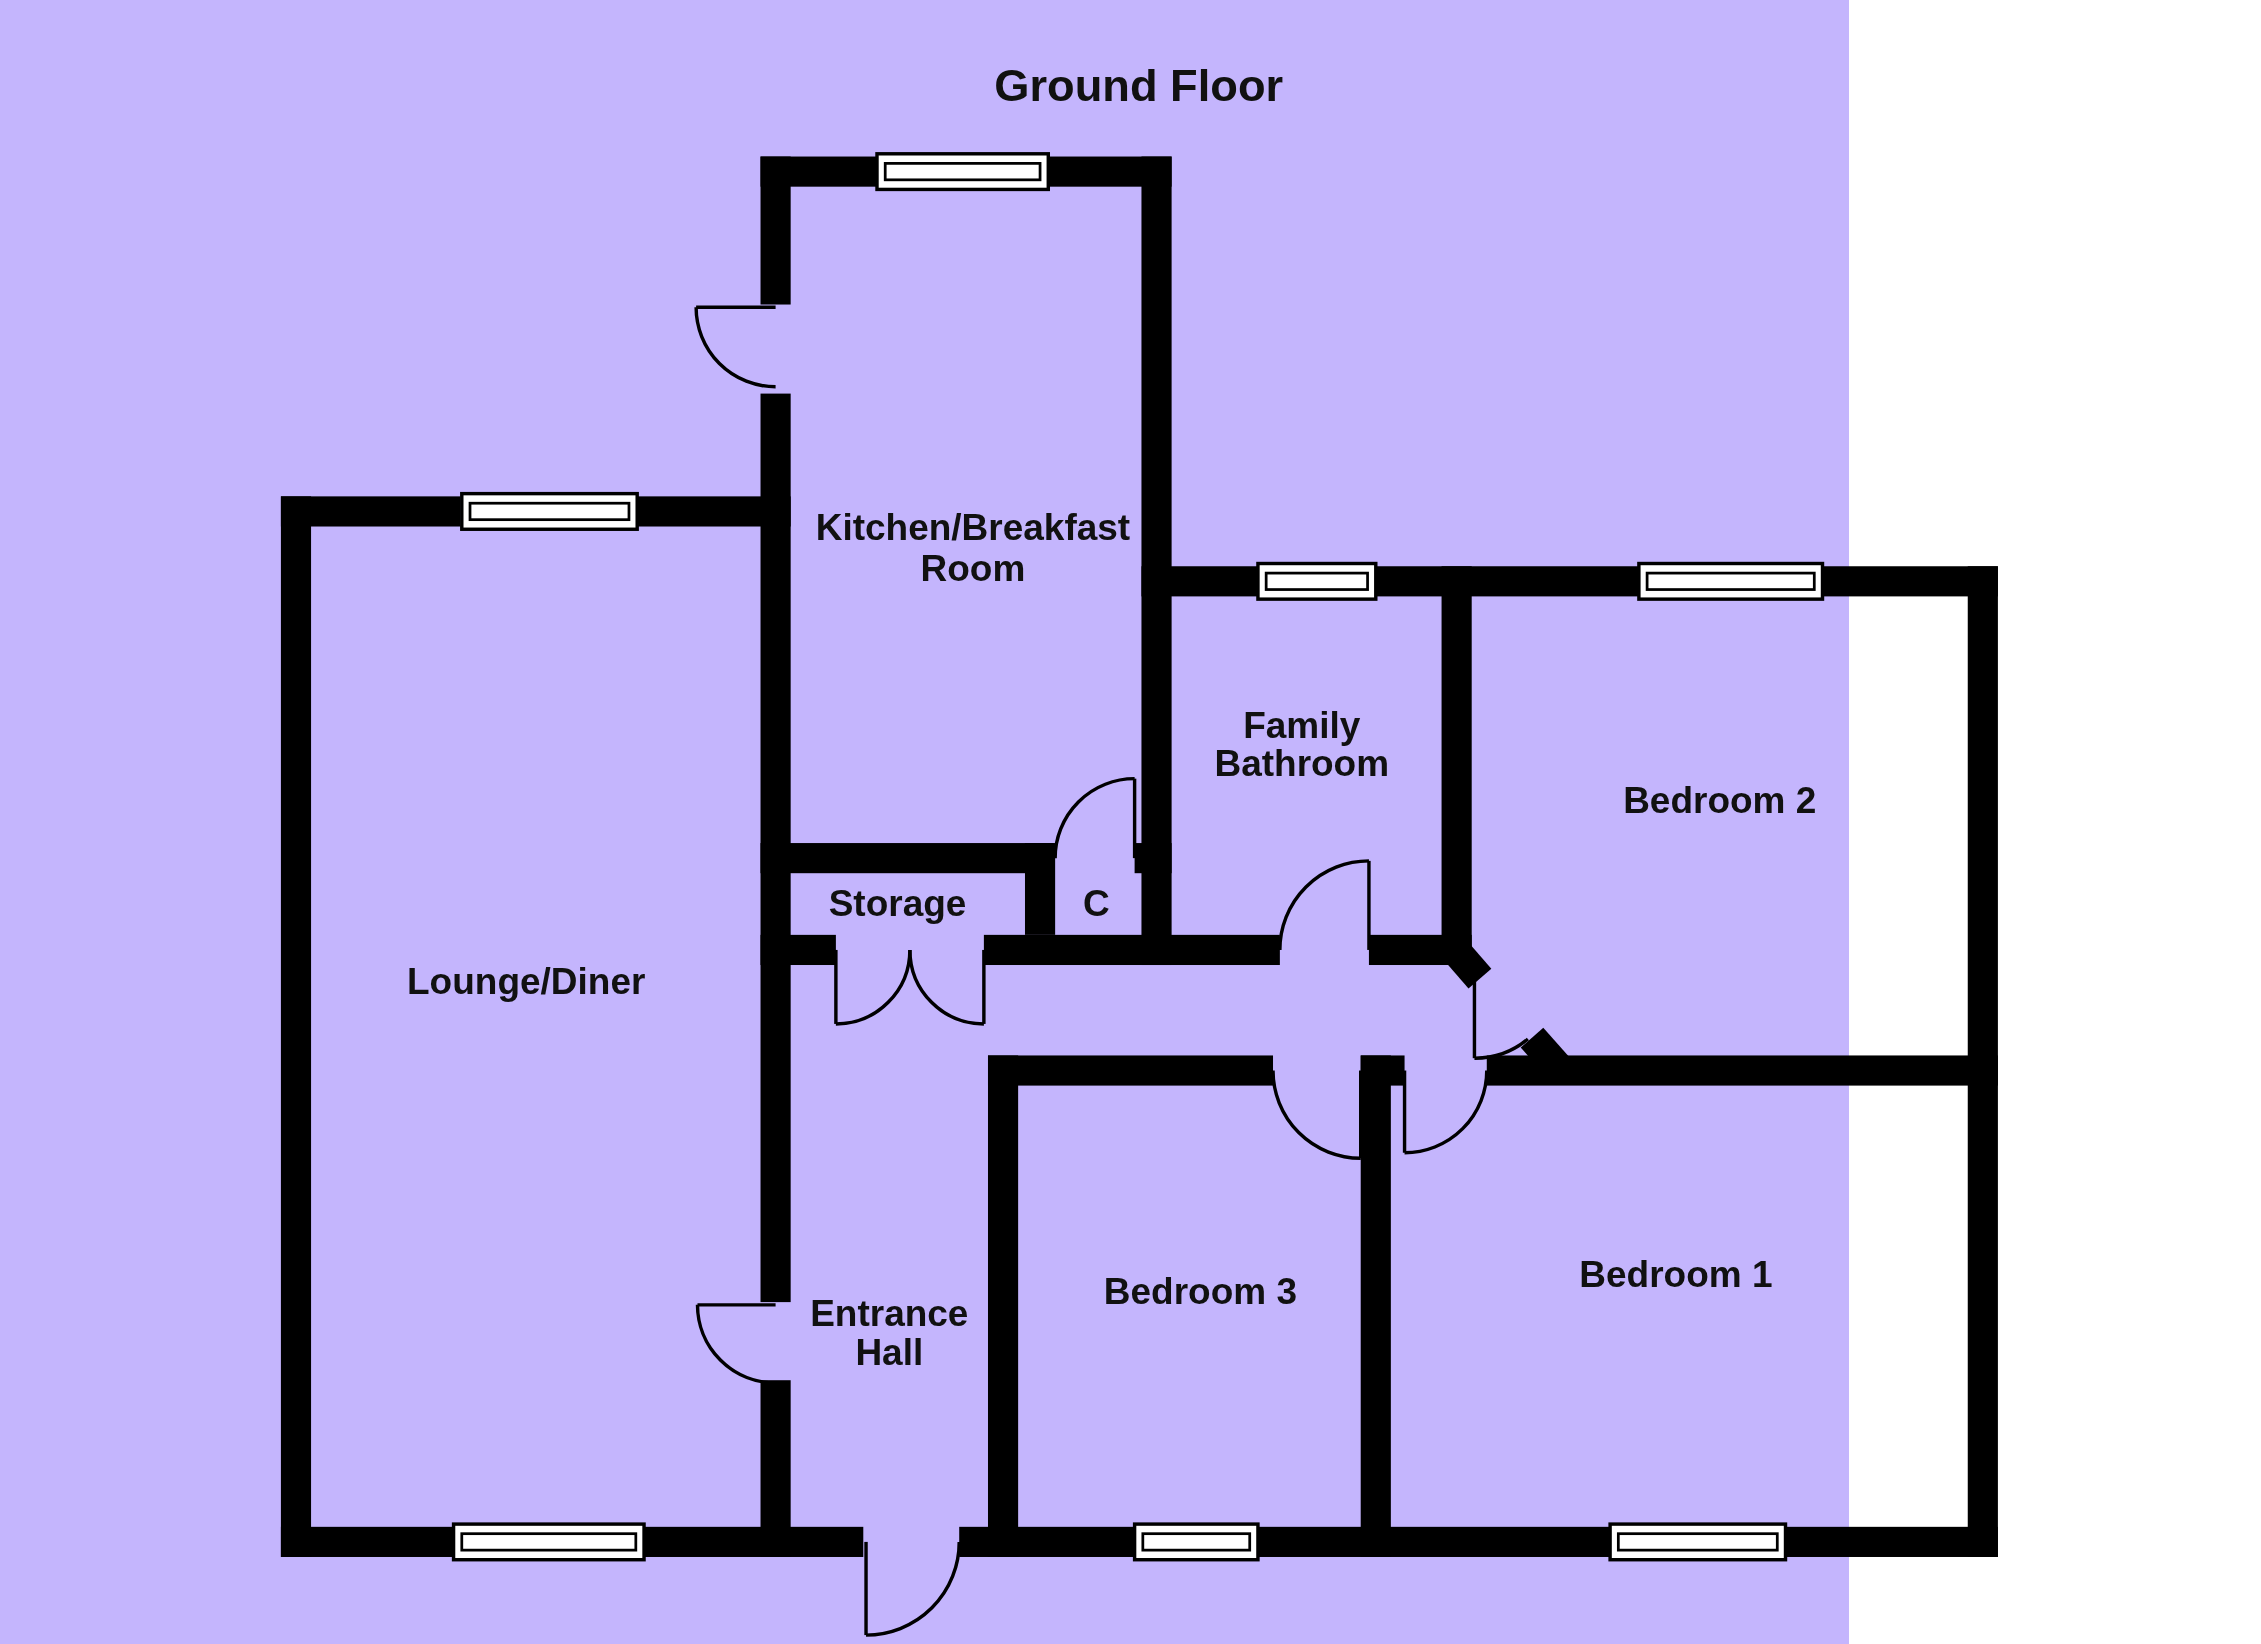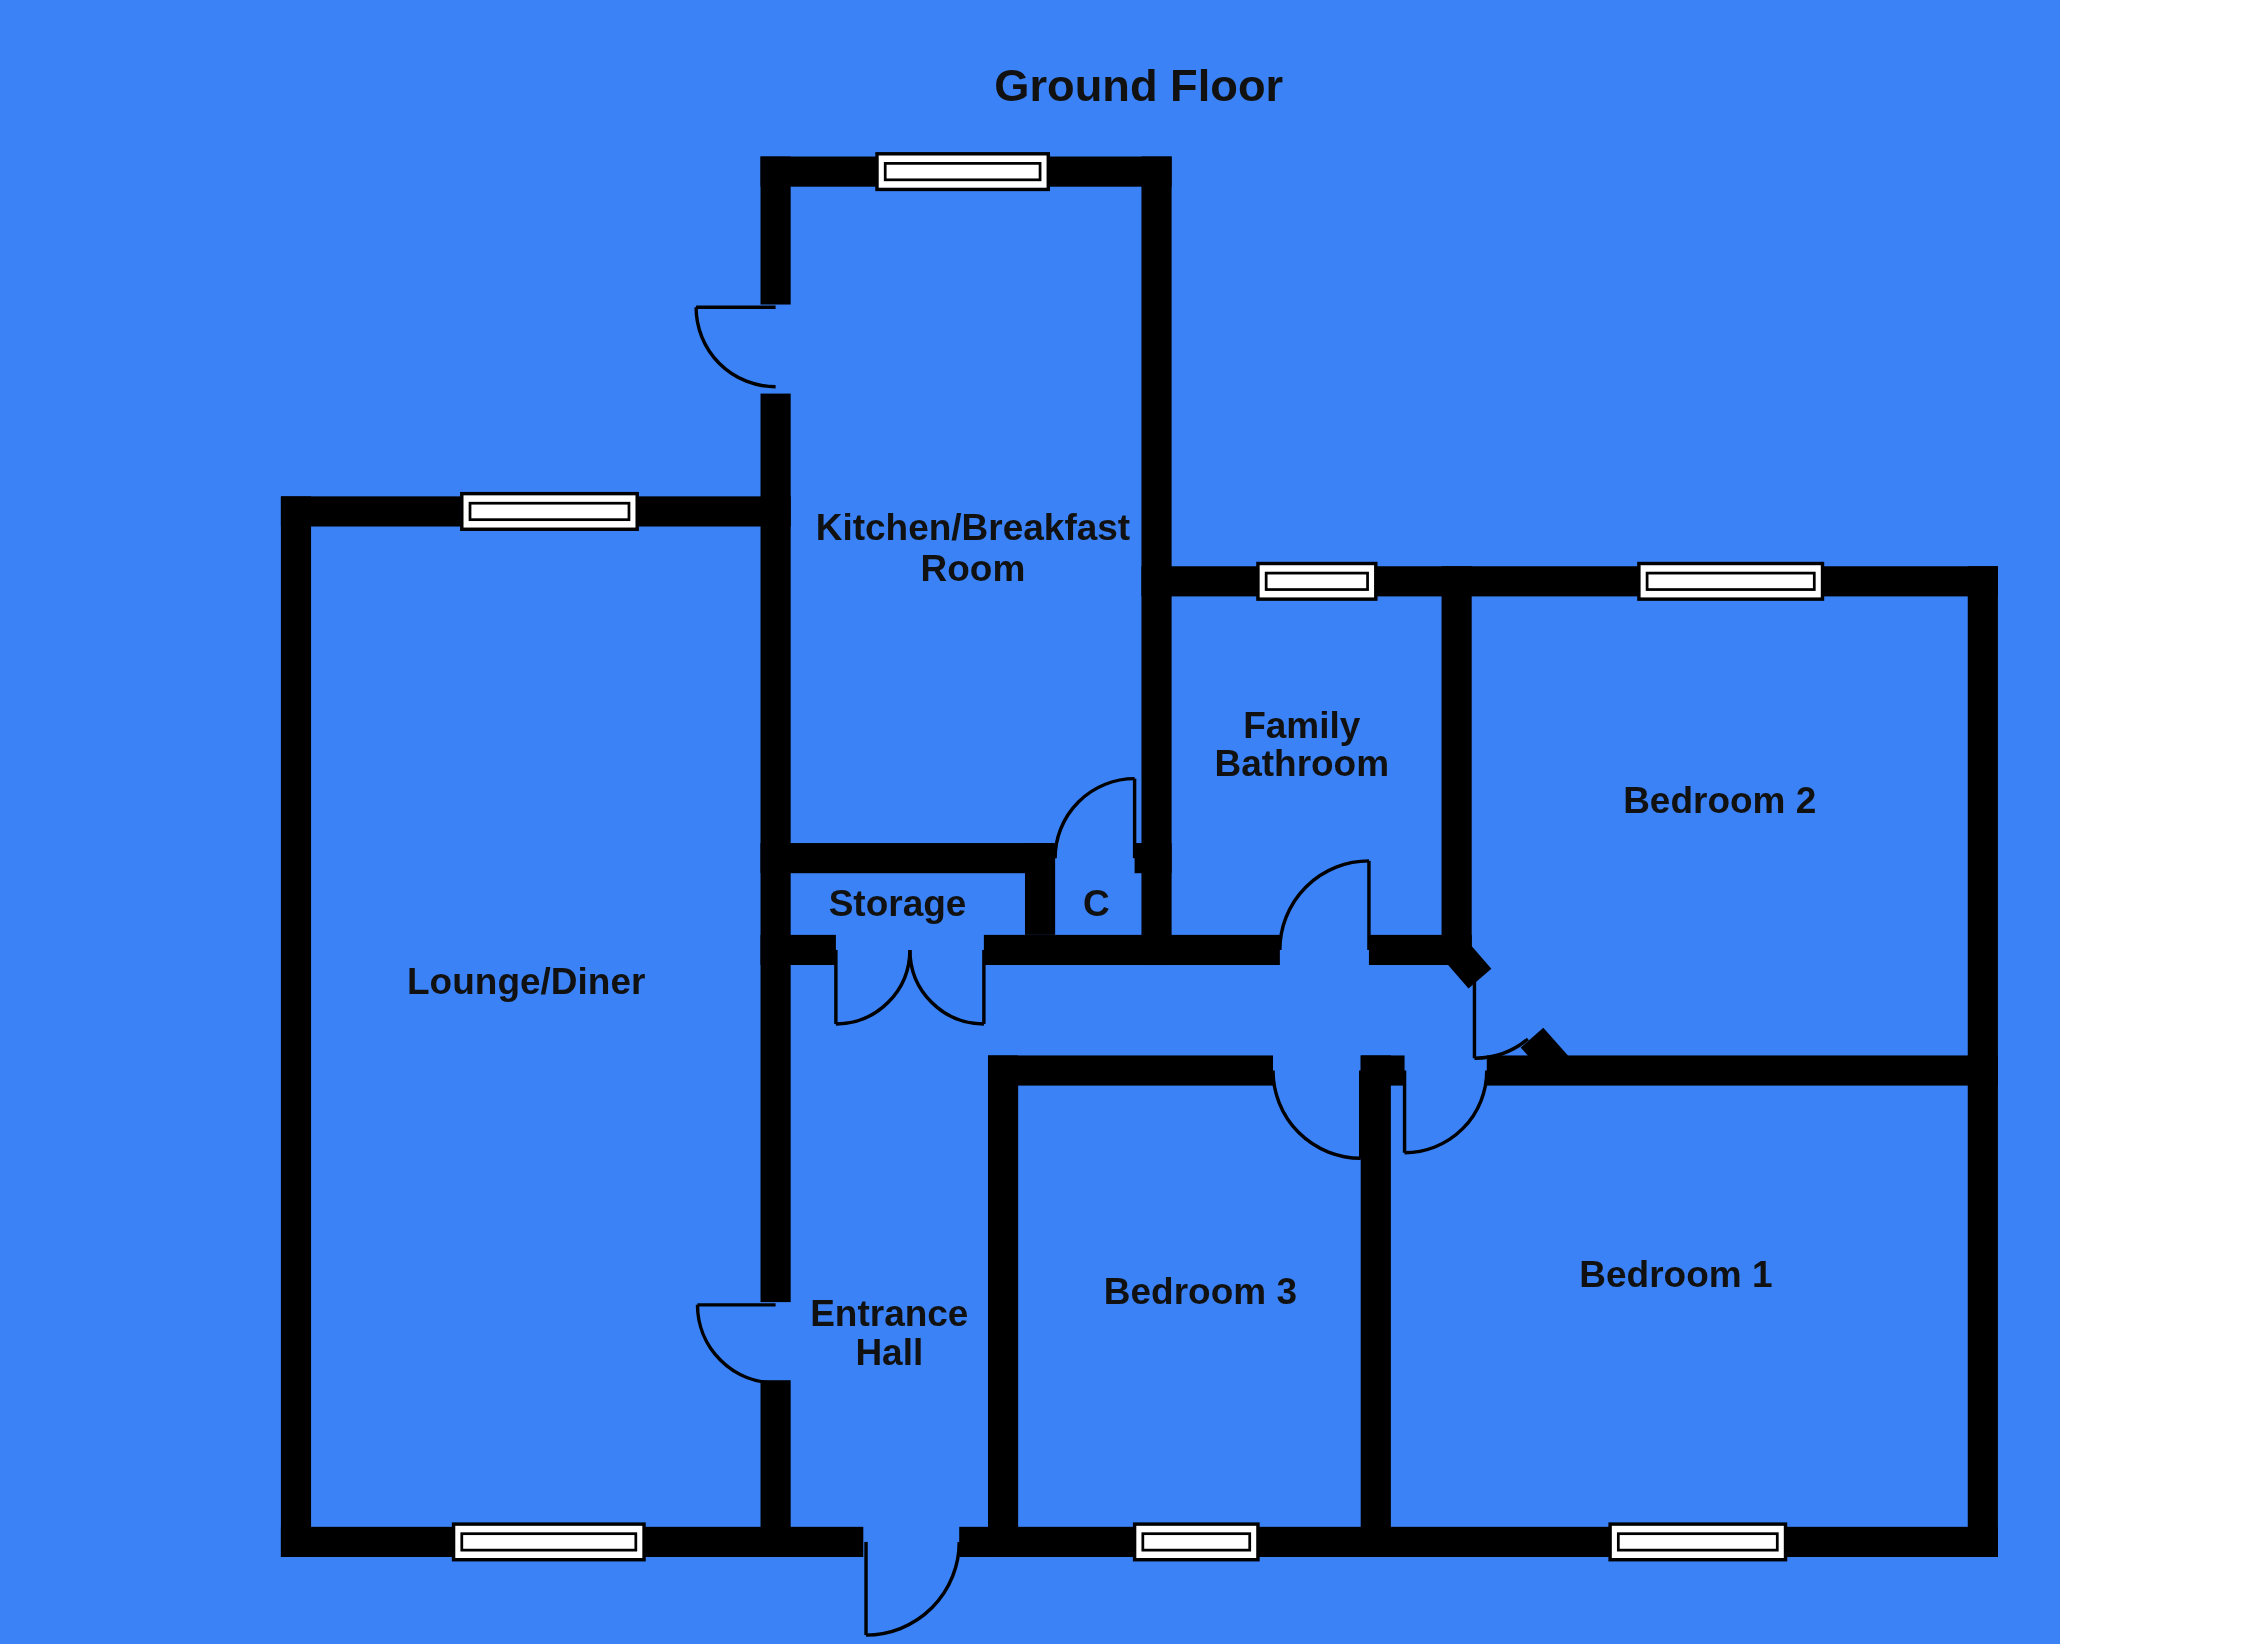--- a/index.html
+++ b/index.html
@@ -1,20 +1,20 @@
 <!DOCTYPE html>
 <html style="font-size:11px"><head>
 <meta charset="utf-8">
 <style>
   html, body { margin: 0; padding: 0; background: #ffffff; }
   .page {
-    width: 2060px;
+    width: 1849px;
     height: 1645px;
     position: relative;
-    background: #3b82f6;
+    background: #c4b5fd;
     font-family: "Liberation Sans", sans-serif;
   }
   svg.floorplan { display: block; width: 2261px; height: 1645px; }
   .wall { fill: #000000; stroke: none; }
   .diag { stroke: #000000; stroke-width: 22; fill: none; }
   .win-outer { fill: #ffffff; stroke: #000000; stroke-width: 2.5; }
   .win-inner { fill: none; stroke: #000000; stroke-width: 2; }
   .door { fill: none; stroke: #000000; stroke-width: 2.5; }
   text {
     font-family: "Liberation Sans", sans-serif;

